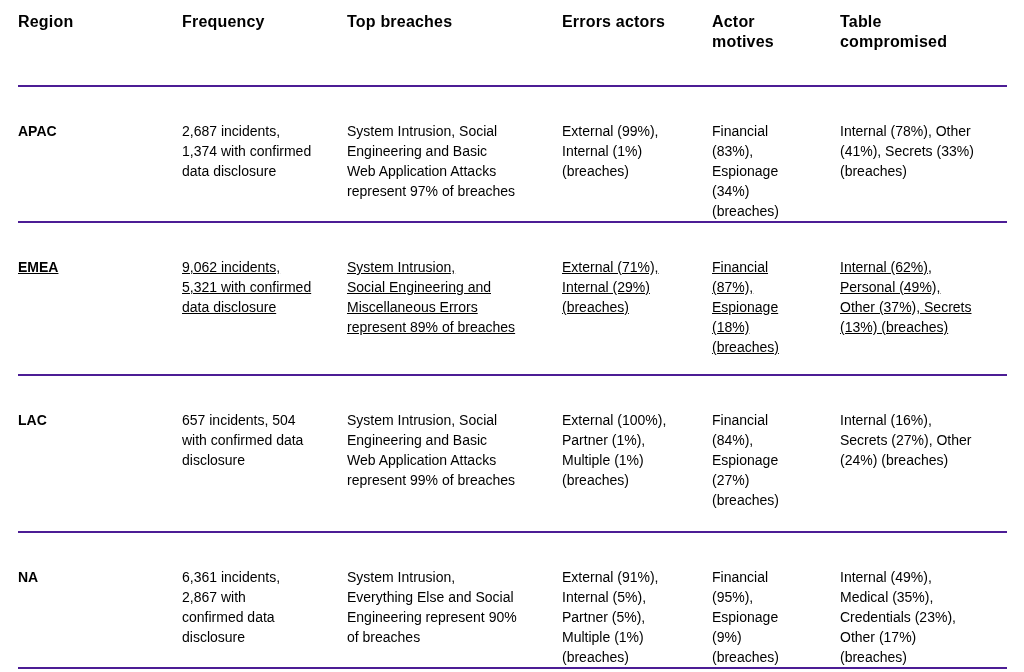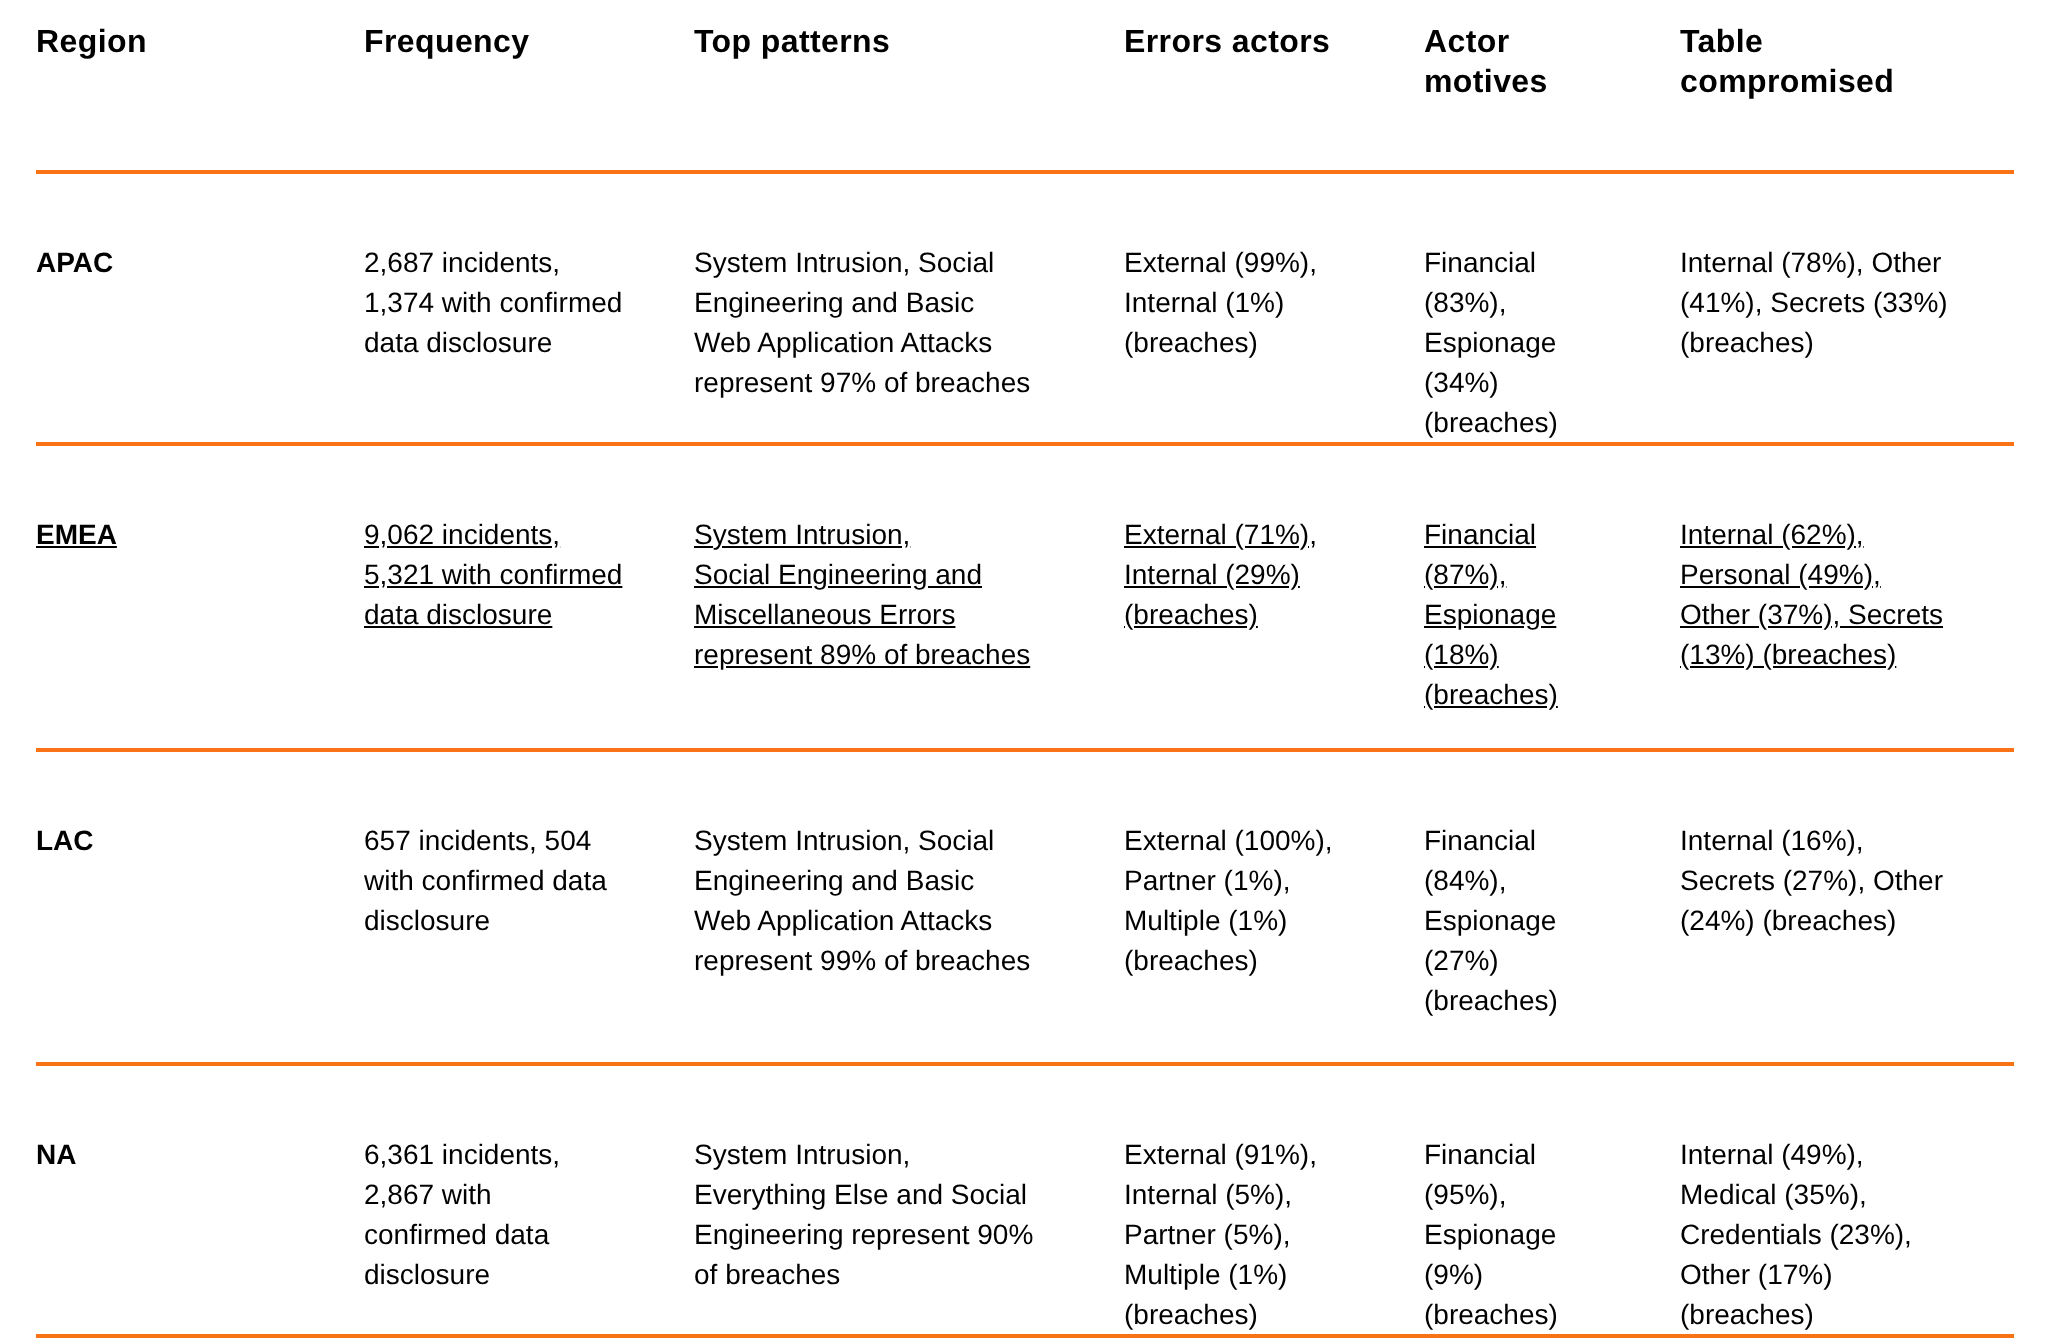--- a/index.html
+++ b/index.html
@@ -20,21 +20,21 @@
   table.glance-table {
     border-collapse: collapse;
     table-layout: fixed;
     width: 989px;
     margin-left: 18px;
   }
   .glance-table th,
   .glance-table td {
     vertical-align: top;
     text-align: left;
-    border-bottom: 2px solid #f97316;
+    border-bottom: 2px solid #4c1d95;
     white-space: pre-line;
     padding: 0 12px 0 0;
   }
   .glance-table thead th {
     font-size: 16px;
     font-weight: 700;
     line-height: 20px;
     letter-spacing: 0.2px;
     padding-top: 12px;
   }
@@ -70,21 +70,21 @@
       <col style="width:165px">
       <col style="width:215px">
       <col style="width:150px">
       <col style="width:128px">
       <col style="width:167px">
     </colgroup>
     <thead>
       <tr class="header-row">
         <th>Region</th>
         <th>Frequency</th>
-        <th>Top patterns</th>
+        <th>Top breaches</th>
         <th>Errors actors</th>
         <th>Actor
 motives</th>
         <th>Table
 compromised</th>
       </tr>
     </thead>
     <tbody>
       <tr class="row-0">
         <td class="region-cell">APAC</td>

